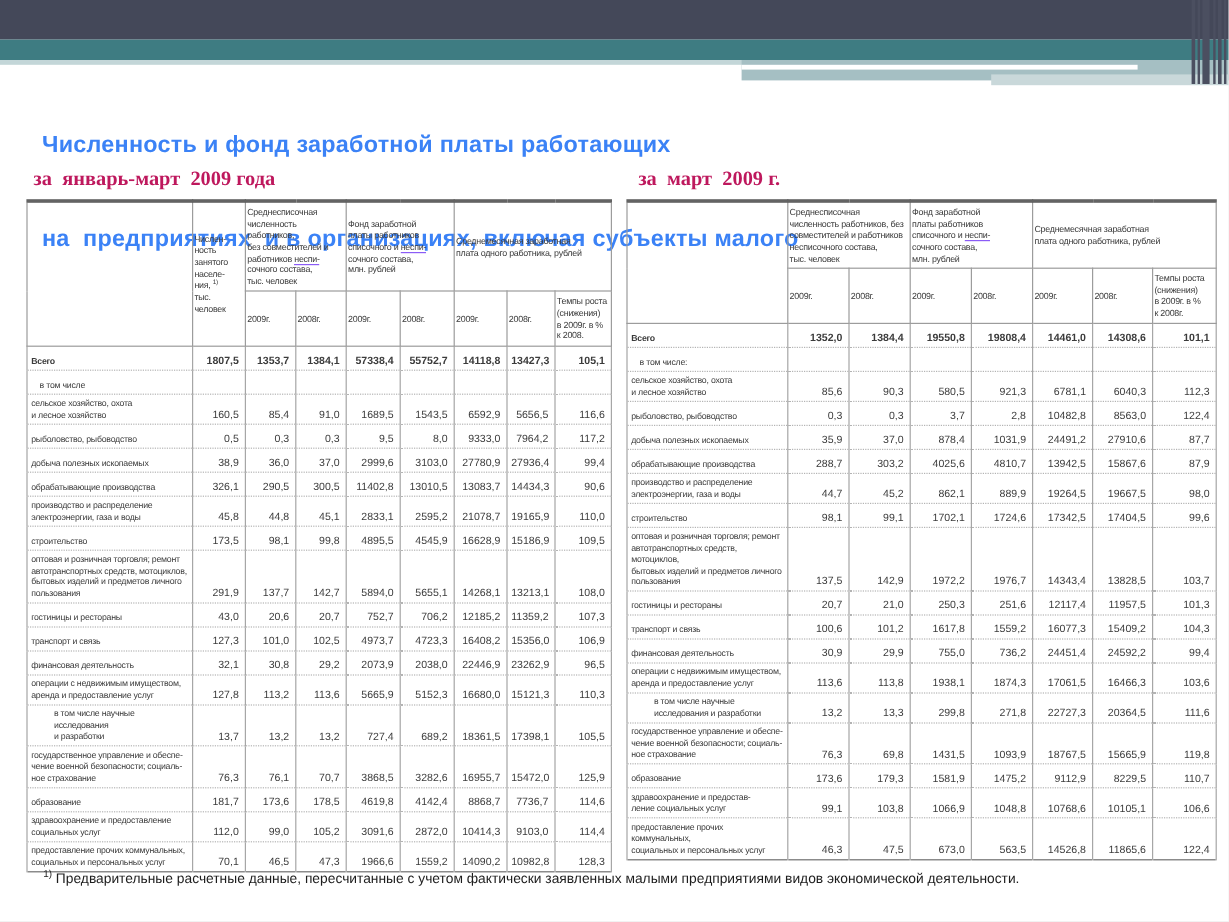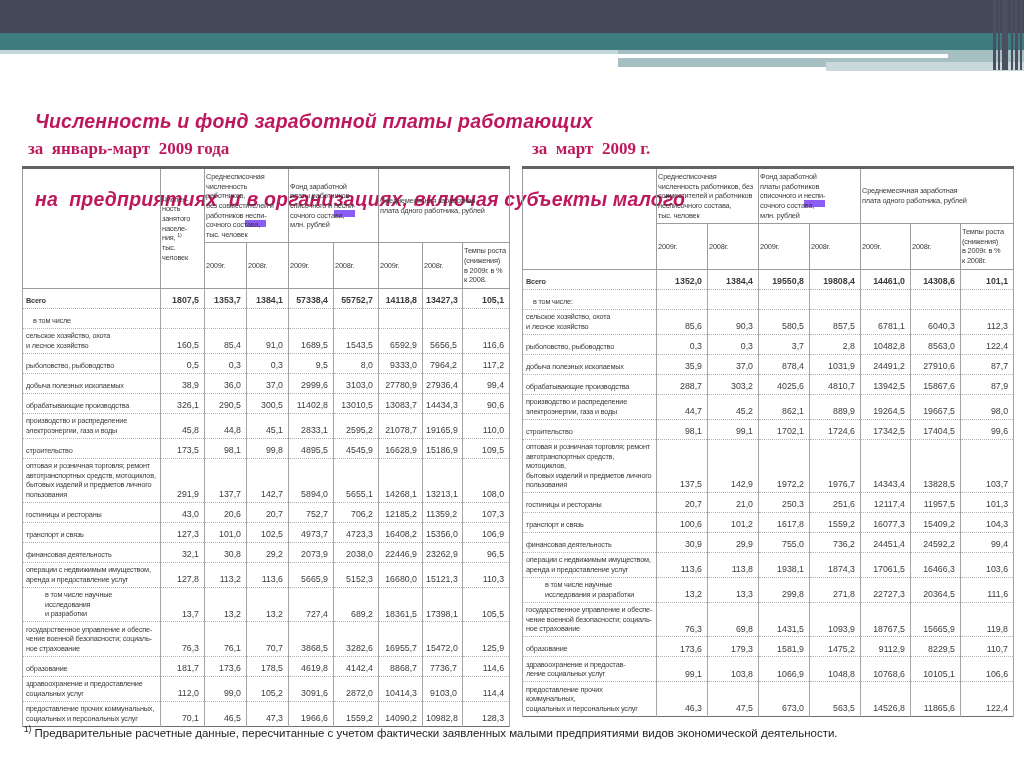--- a/index.html
+++ b/index.html
@@ -9,47 +9,47 @@
   
   .band-navy{position:absolute;left:0;top:0;width:1024px;height:33px;background:#444859;}
   .band-teal{position:absolute;left:0;top:33px;width:1024px;height:17px;background:#3e7c82;}
   .strip-left-pale{position:absolute;left:0;top:50px;width:620px;height:4px;background:#c3d6d8;}
   .block-right-pale{position:absolute;left:618px;top:50px;width:406px;height:17px;background:#a5bfc3;}
   .line-white{position:absolute;left:618px;top:54px;width:330px;height:4px;background:#ffffff;}
   .strip-right-light{position:absolute;left:826px;top:62px;width:198px;height:9px;background:#c9d8da;}
   .vstripe{position:absolute;top:0;height:70px;background:#4b4f60;}
 
   
-  .title{position:absolute;left:35px;top:56px;width:920px;color:#be185d;
-         font-size:19.5px;font-weight:bold;line-height:26px;white-space:pre-wrap;letter-spacing:.2px;font-style:italic;}
+  .title{position:absolute;left:35px;top:56px;width:920px;color:#3b82f6;
+         font-size:19.5px;font-weight:bold;line-height:26px;white-space:pre-wrap;letter-spacing:.2px;}
   .subtitle{position:absolute;top:139px;color:#be185d;font-family:"Liberation Serif",serif;
             font-size:17px;font-weight:600;white-space:pre-wrap;}
   .sub-left{left:28px;} .sub-right{left:532px;}
 
   
   .tblwrap{position:absolute;top:166px;}
   .tbl-left{left:22px;width:487px;}
   .tbl-right{left:522px;width:491px;}
 
   table{border-collapse:collapse;table-layout:fixed;width:100%;color:#3b3b3b;
         border:1px solid #6f6f6f;border-top:3px solid #636363;}
   th{border:1px solid #9c9c9c;font-weight:normal;font-size:7.4px;letter-spacing:-0.2px;
      line-height:1.3;text-align:left;vertical-align:middle;padding:3px 1px;}
   td{border-left:1px solid #a6a6a6;border-right:1px solid #a6a6a6;border-top:1px dotted #b3b3b3;
      vertical-align:bottom;padding:2.5px 3px;}
   tbody tr{height:20px;}
   td.lbl{font-size:7.3px;letter-spacing:-0.2px;line-height:1.3;text-align:left;}
   td.num{font-size:8.8px;text-align:right;padding-right:5px;}
   tr.bold td{font-weight:bold;}
   .ind1{padding-left:10px;} .ind2{padding-left:22px;}
-  .ured{border-bottom:7px solid #8b5cf6;}
+  .ured{border-bottom:1px solid #8b5cf6;}
   sup{font-size:0.72em;line-height:0;}
 
   
-  .footnote{position:absolute;left:24px;top:727px;width:980px;font-size:11.5px;color:#1d1d1d;}
+  .footnote{position:absolute;left:36px;top:727px;width:980px;font-size:11.5px;color:#1d1d1d;}
 </style>
 </head>
 <body>
 
 <div class="slide">
 
   <div class="band-navy"></div>
   <div class="band-teal"></div>
   <div class="strip-left-pale"></div>
   <div class="block-right-pale"></div>
@@ -351,21 +351,21 @@
             <td class="num"></td>
             <td class="num"></td>
             <td class="num"></td>
             <td class="num"></td>
           </tr>
           <tr>
             <td class="lbl">сельское хозяйство, охота<br>и лесное хозяйство</td>
             <td class="num">85,6</td>
             <td class="num">90,3</td>
             <td class="num">580,5</td>
-            <td class="num">857,5</td>
+            <td class="num">921,3</td>
             <td class="num">6781,1</td>
             <td class="num">6040,3</td>
             <td class="num">112,3</td>
           </tr>
           <tr>
             <td class="lbl">рыболовство, рыбоводство</td>
             <td class="num">0,3</td>
             <td class="num">0,3</td>
             <td class="num">3,7</td>
             <td class="num">2,8</td>

